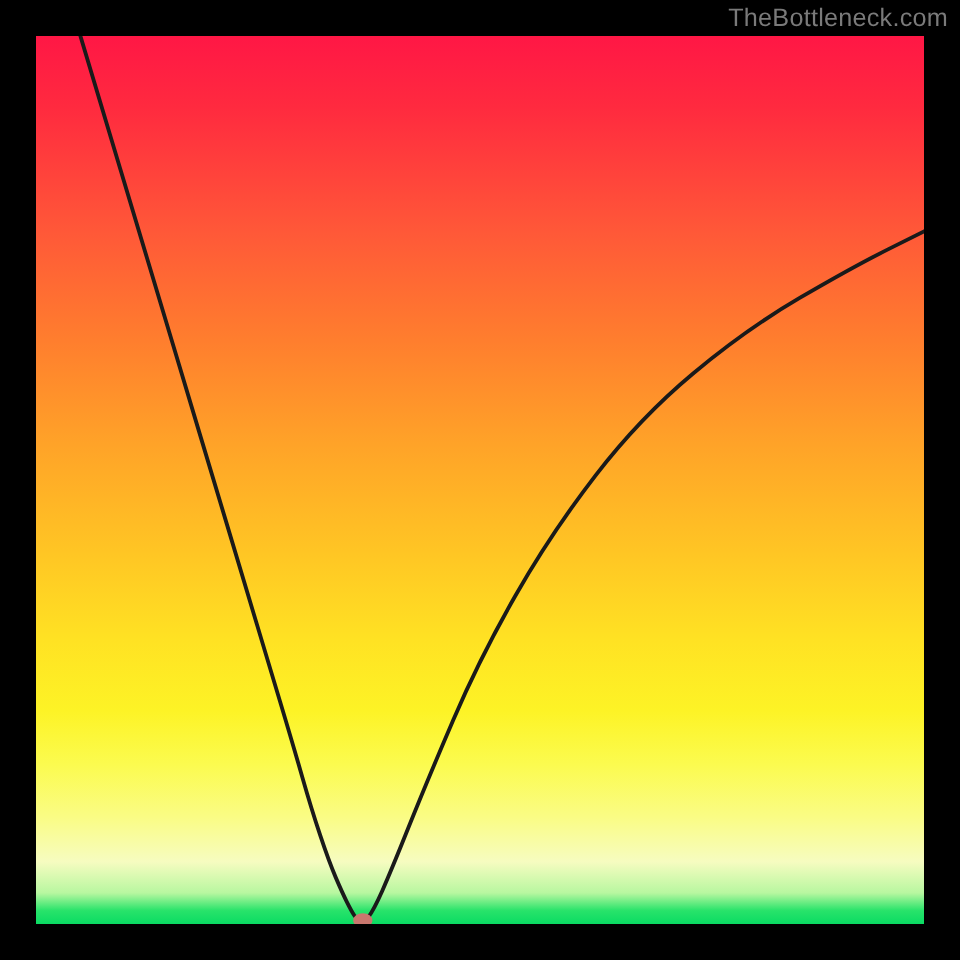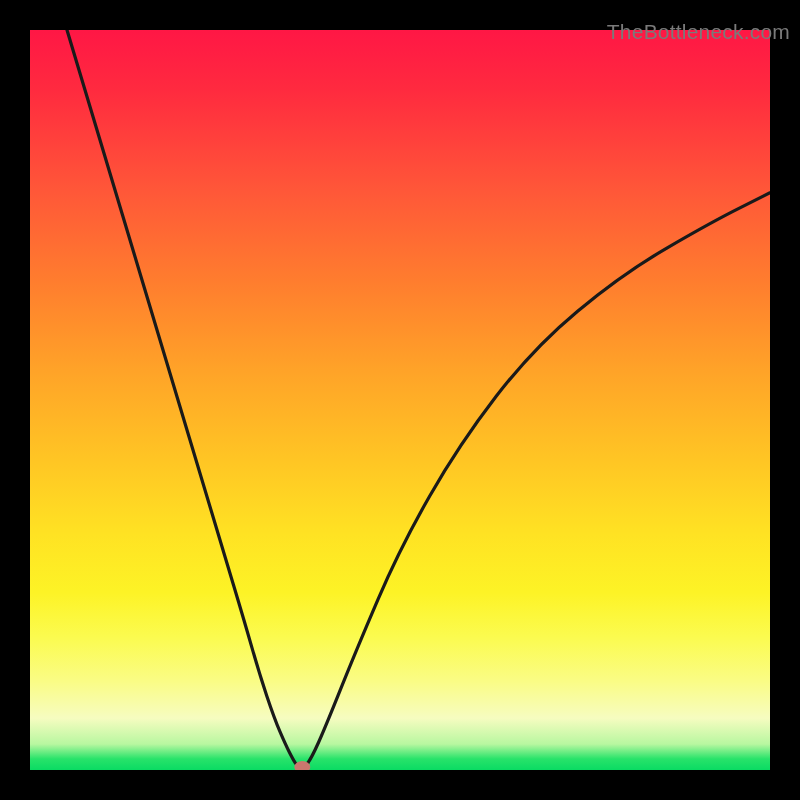--- a/index.html
+++ b/index.html
@@ -58,21 +58,21 @@
     stroke-width: 3.2;
     stroke-linecap: round;
     stroke-linejoin: round;
   }
   .min-marker {
     fill: #c9776e;
     stroke: none;
   }
   .watermark {
     position: absolute;
-    top: 20px;
+    top: 4px;
     right: 10px;
     color: #7a7a7a;
     font-size: 21px;
     letter-spacing: 0.2px;
     user-select: none;
   }
 </style>
 </head>
 <body>
 

